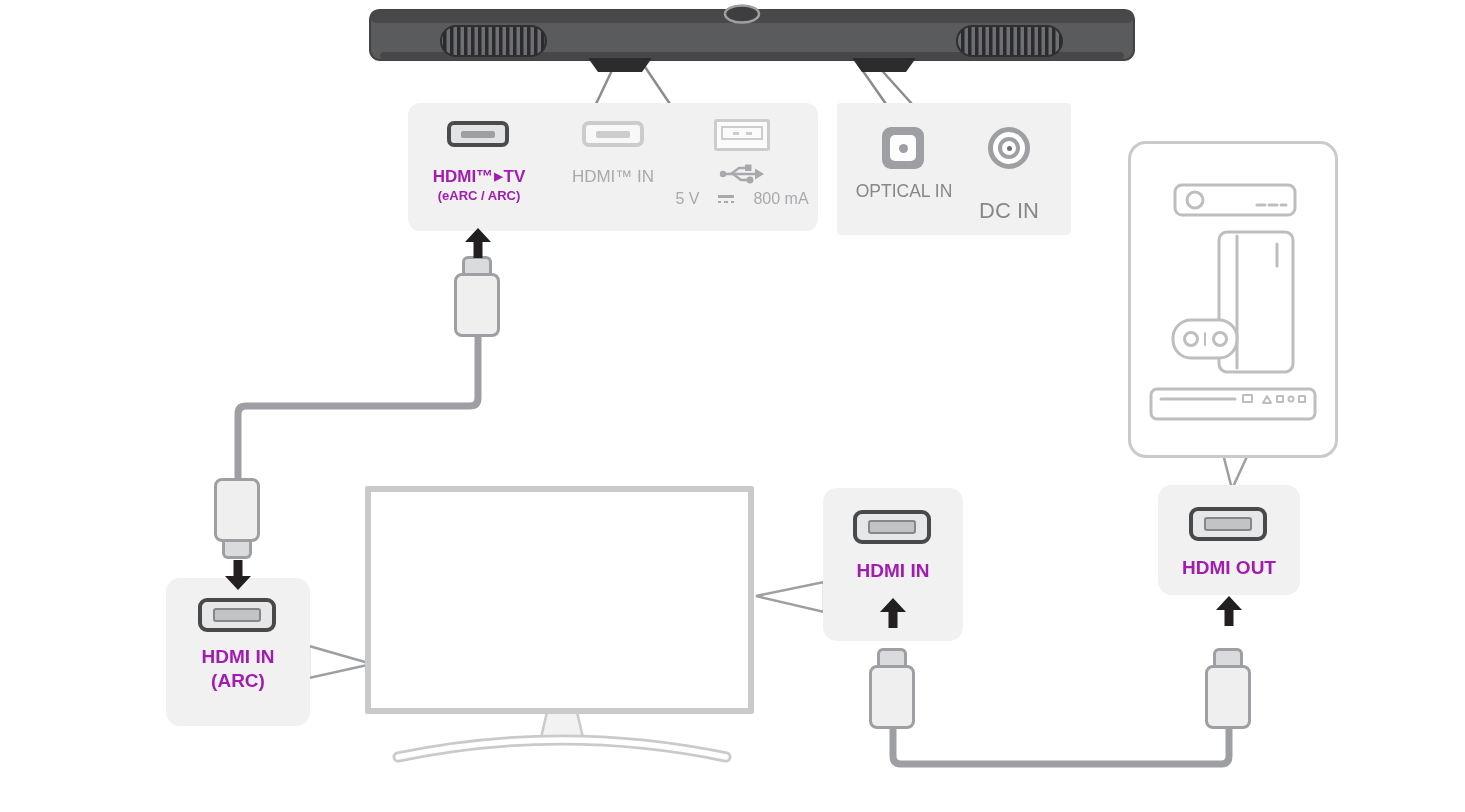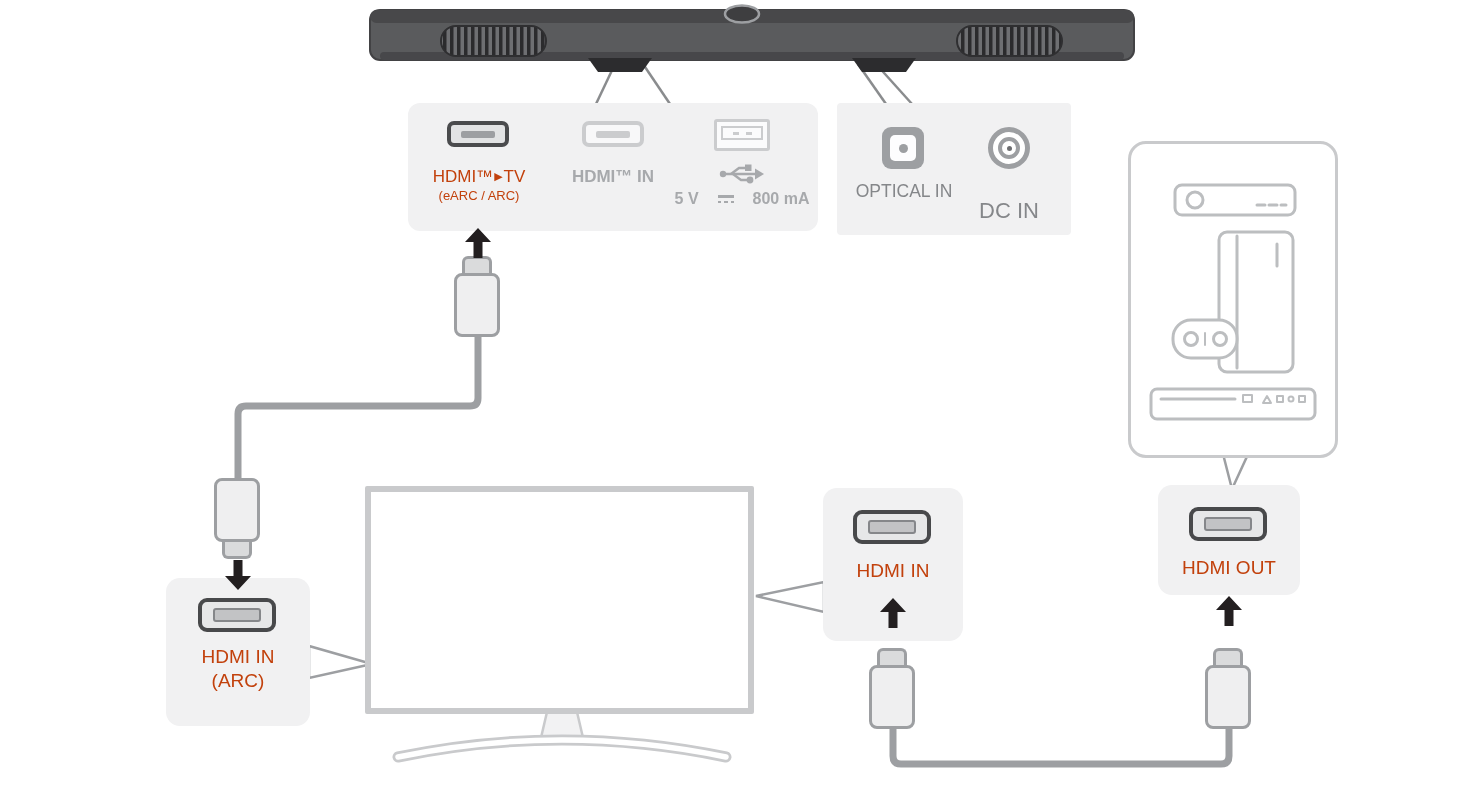--- a/index.html
+++ b/index.html
@@ -10,22 +10,22 @@
   
   .panel{position:absolute;background:#f1f1f2;border-radius:14px;z-index:3}
   #p-soundbar-ports{left:408px;top:103px;width:410px;height:128px;border-radius:12px}
   #p-power{left:837px;top:103px;width:234px;height:132px;border-radius:4px}
   #p-arc{left:166px;top:578px;width:144px;height:148px}
   #p-tvin{left:823px;top:488px;width:140px;height:153px}
   #p-out{left:1158px;top:485px;width:142px;height:110px}
 
   
   .lbl{position:absolute;text-align:center;line-height:1.2}
-  .lbl-dark{color:#c2410c;font-weight:400}
-  .lbl-gray{color:#a7a9ac;font-weight:700}
+  .lbl-dark{color:#a21caf;font-weight:700}
+  .lbl-gray{color:#a7a9ac;font-weight:400}
   .lbl-mid{color:#85878a;font-weight:400}
   .tri{font-size:11px;margin:0 1px;position:relative;top:-2px}
   .usb-power{display:flex;align-items:center;justify-content:center;gap:19px}
   .dc-sym{display:inline-block;width:16px;height:11px;position:relative}
   .dc-sym::before{content:"";position:absolute;left:0;right:0;top:2px;height:2.5px;background:#a7a9ac}
   .dc-sym::after{content:"";position:absolute;left:0;top:7.5px;width:100%;height:2.5px;
     background:repeating-linear-gradient(90deg,#a7a9ac 0 3.5px,transparent 3.5px 6.5px)}
 
   
   .hdmi-port-sm{position:absolute;width:54px;height:18px;border:4px solid #4a4b4d;background:#e2e3e4;

